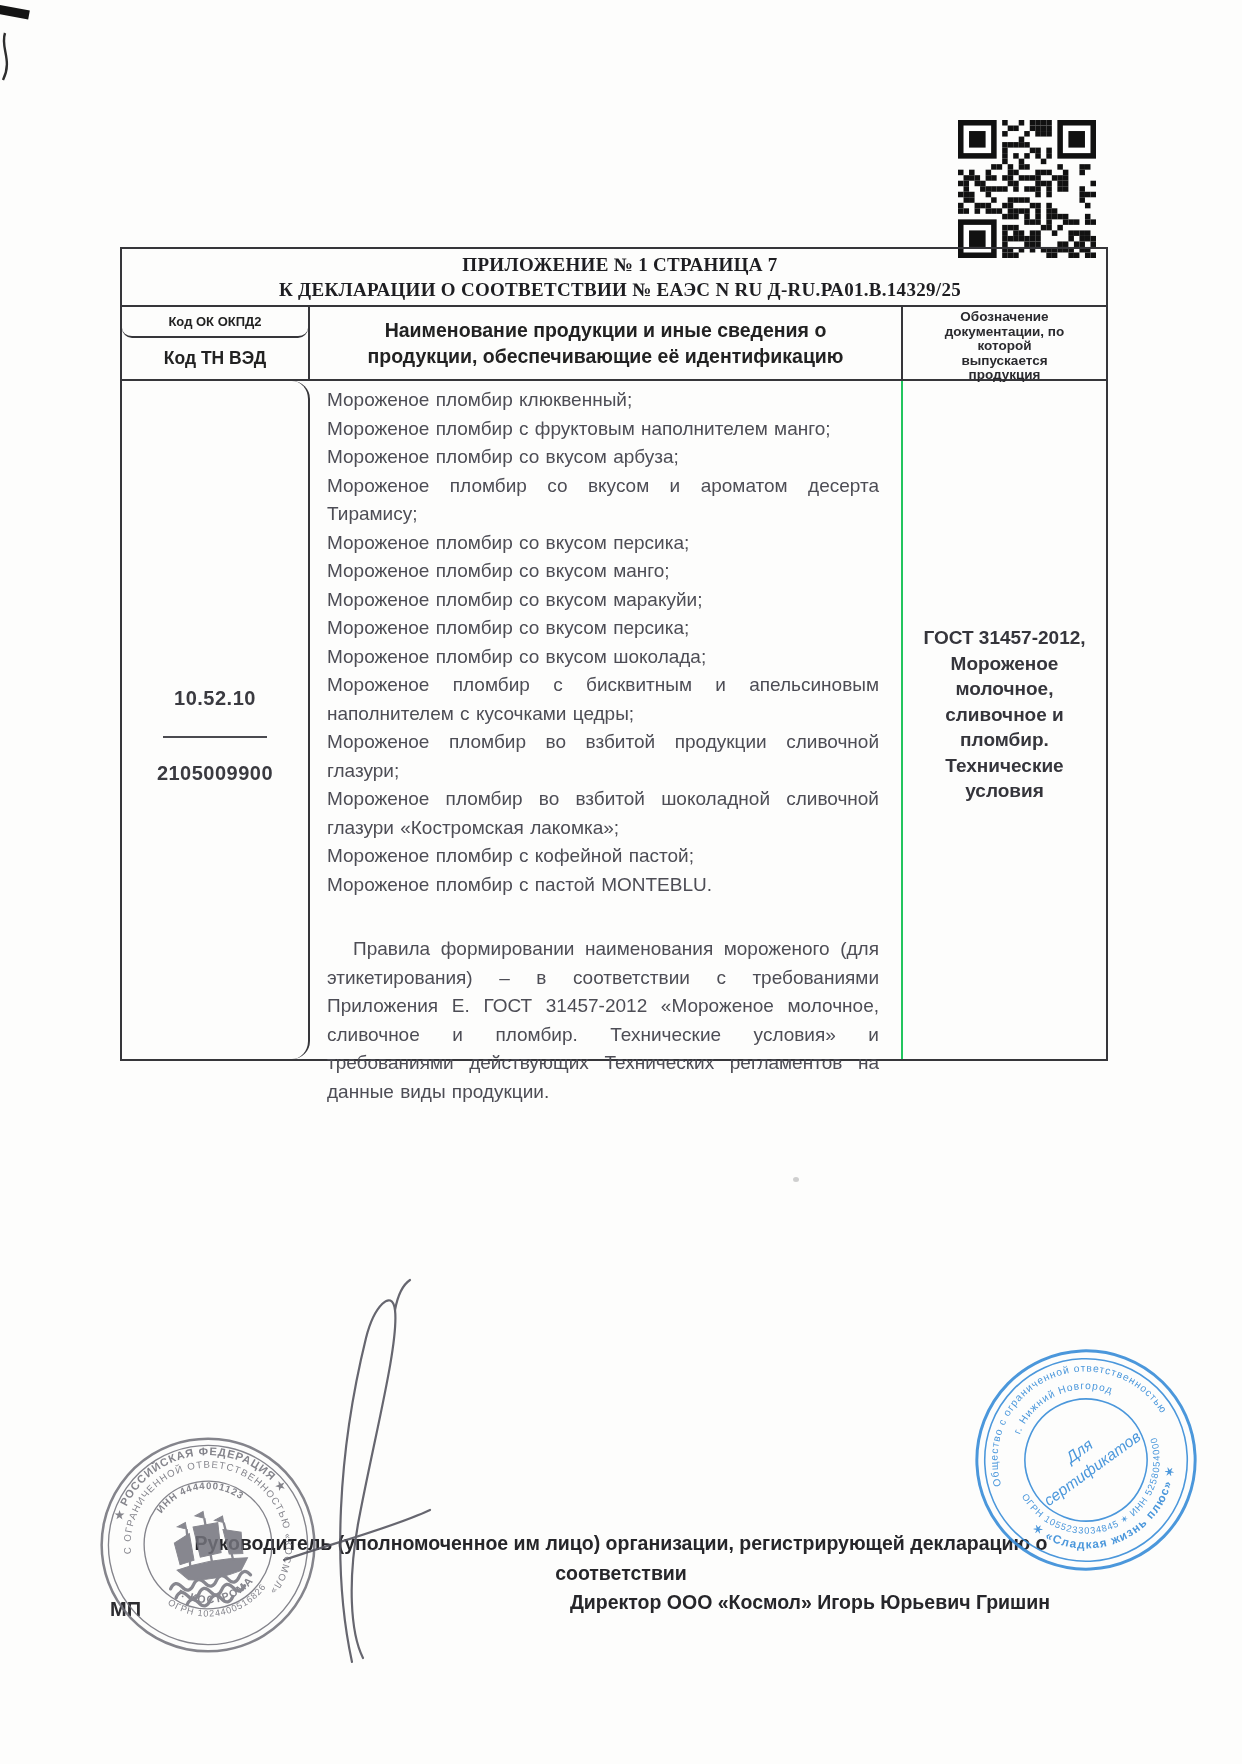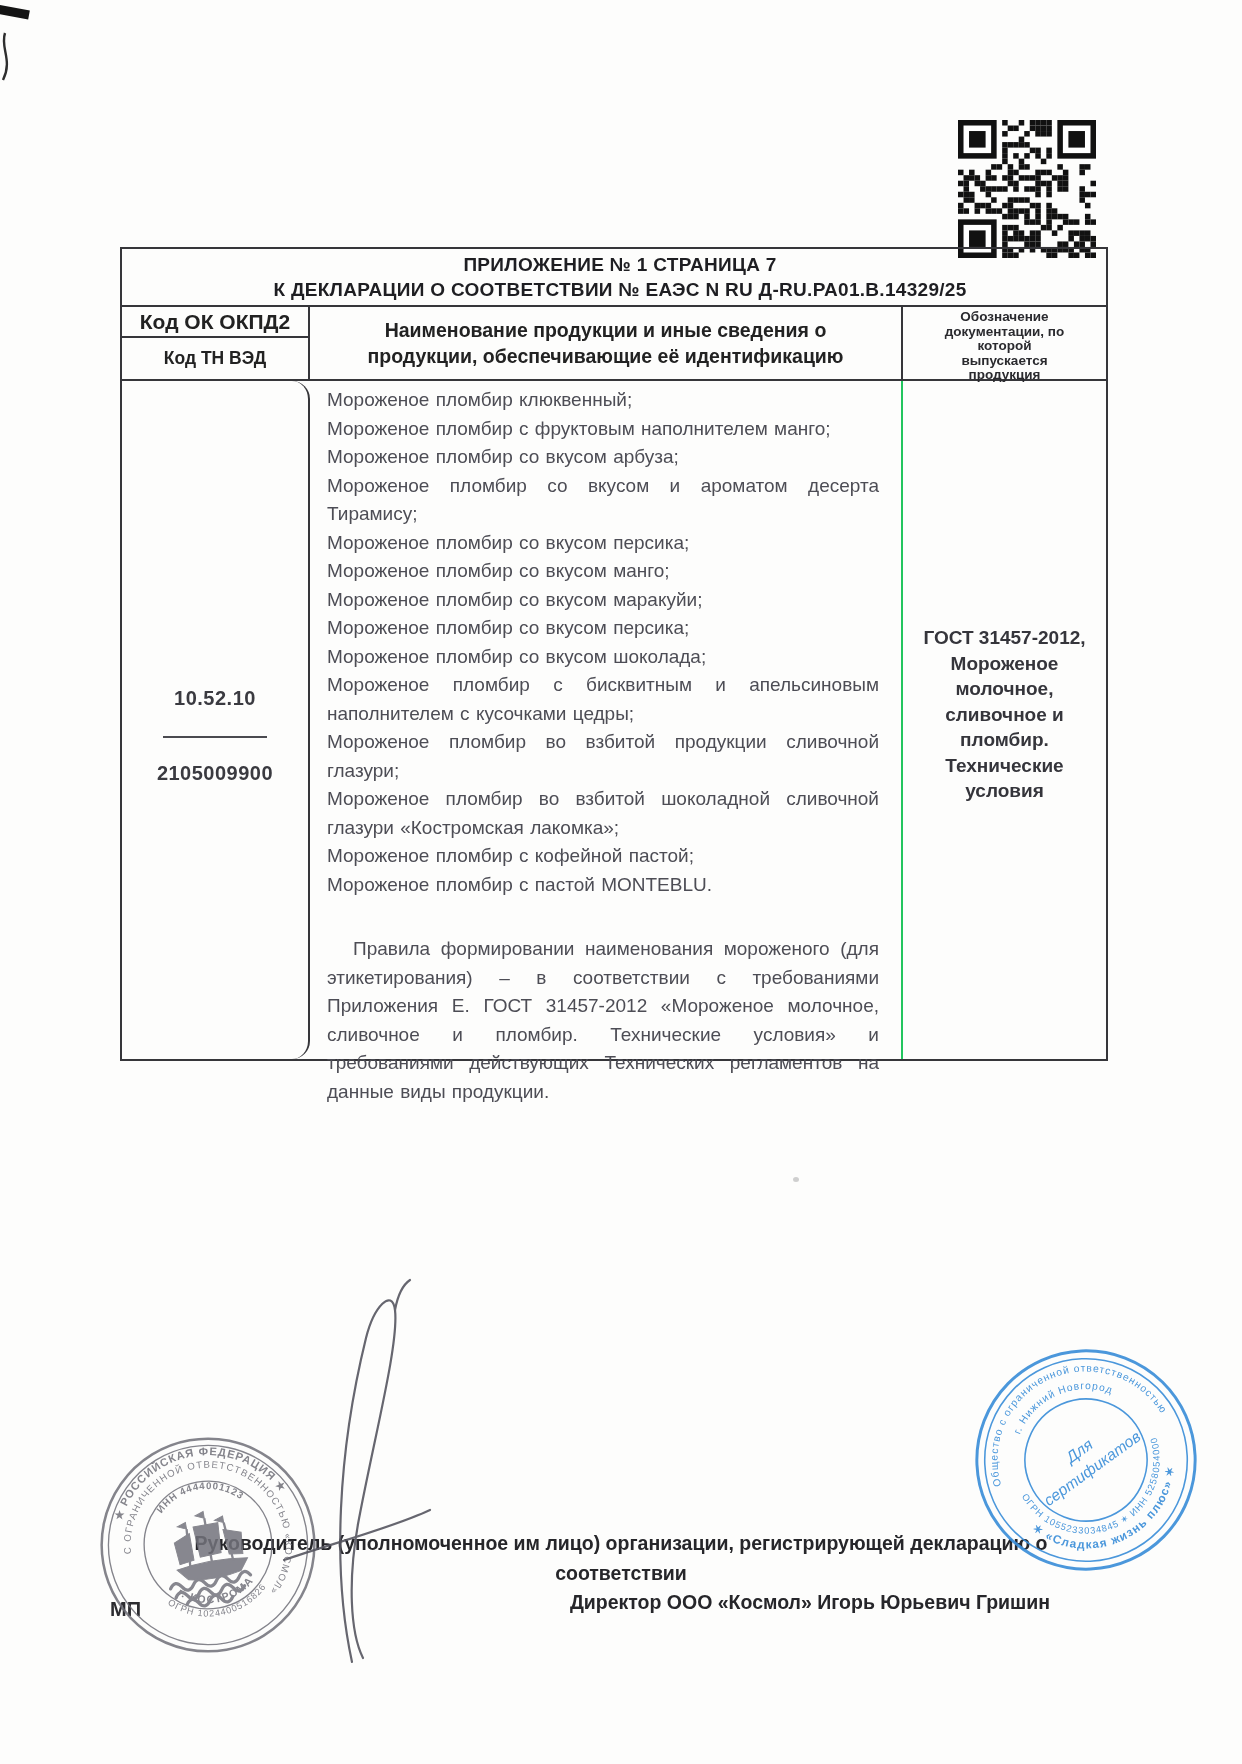--- a/index.html
+++ b/index.html
@@ -9,30 +9,30 @@
     font-family:"Liberation Sans",sans-serif;color:#333;
   }
   .preline{white-space:pre-line;}
 
   
   .doc-table{
     position:absolute;left:120px;top:247px;width:988px;
     border:2px solid #36363a;box-sizing:border-box;background:transparent;
   }
   .title-row{
-    text-align:center;font-family:Liberation Sans, sans-serif;font-weight:bold;
+    text-align:center;font-family:Liberation Serif, serif;font-weight:bold;
     font-size:19px;color:#1e1e22;letter-spacing:.3px;padding-left:12px;
   }
   .title-row.r1{padding-top:3px;height:25px;line-height:25px;}
   .title-row.r2{height:28px;line-height:26px;border-bottom:2px solid #36363a;}
   .hdr-row{display:flex;height:72px;border-bottom:2px solid #36363a;}
   .hdr-col1{width:188px;border-right:2px solid #36363a;box-sizing:border-box;display:flex;flex-direction:column;}
   .hdr-col1 .c1a{
     height:29px;line-height:29px;border-bottom:2px solid #36363a;
-    text-align:center;font-weight:bold;font-size:21px;color:#222;
+    text-align:center;font-weight:bold;font-size:13px;color:#222;border-radius:10px;
   }
   .hdr-col1 .c1b{flex:1;display:flex;align-items:center;justify-content:center;
     font-weight:bold;font-size:17.5px;color:#222;}
   .hdr-col2{flex:1;border-right:2px solid #36363a;box-sizing:border-box;
     display:flex;align-items:center;justify-content:center;text-align:center;
     font-weight:bold;font-size:19.5px;line-height:26px;color:#222;padding:0 46px;}
   .hdr-col3{width:203px;box-sizing:border-box;text-align:center;
     font-weight:bold;font-size:13.5px;line-height:14.5px;color:#2a2a2e;padding-top:3px;}
   .body-row{display:flex;height:678px;}
   .b-col1{width:188px;border-right:2px solid #36363a;box-sizing:border-box;

